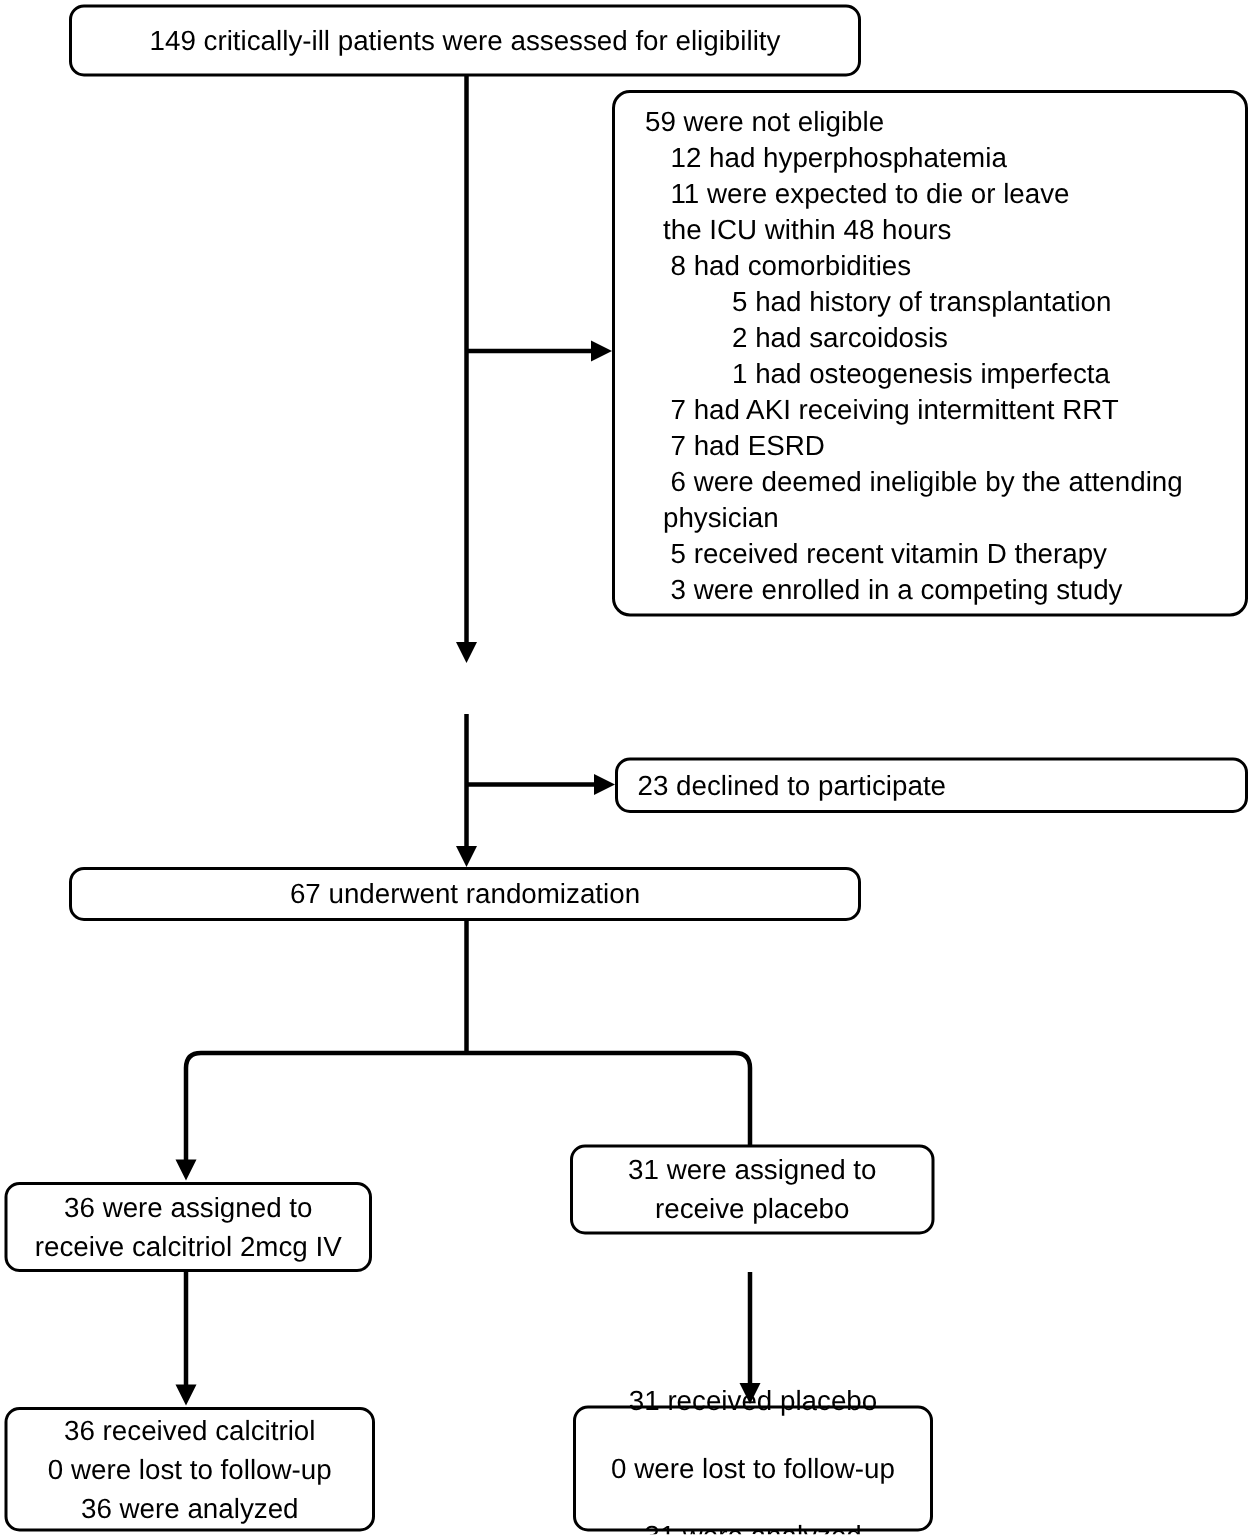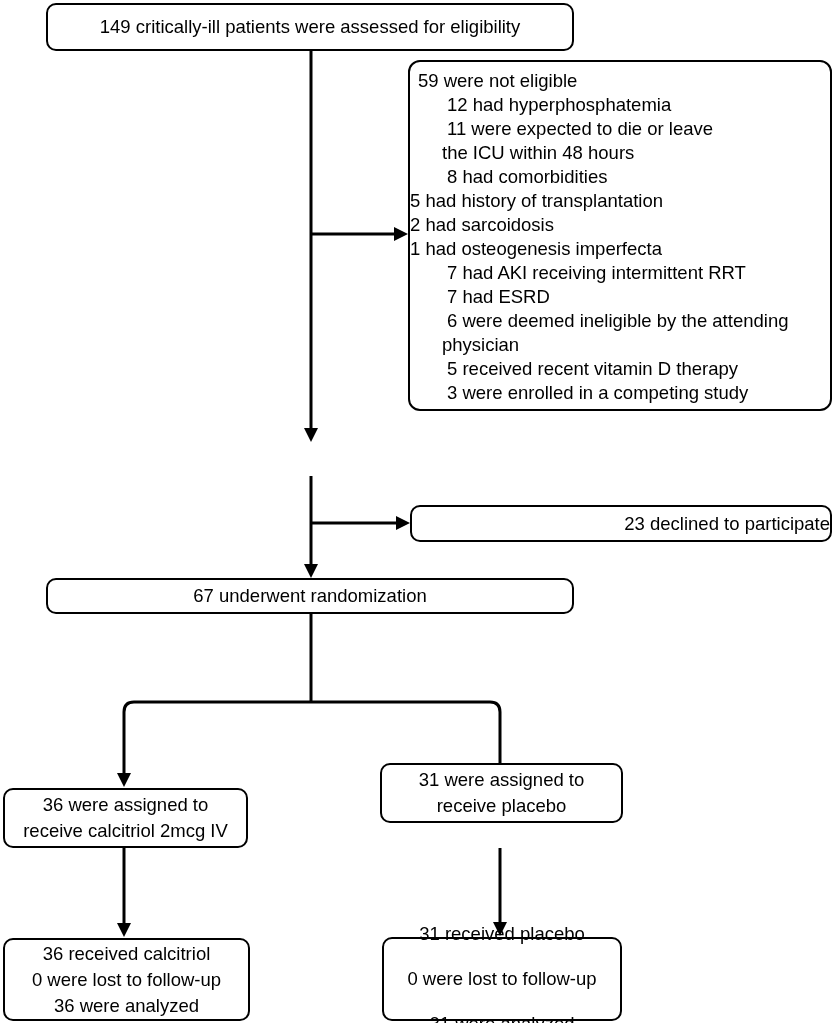--- a/index.html
+++ b/index.html
@@ -36,43 +36,43 @@
     display: flex;
     flex-direction: column;
     align-items: center;
     justify-content: center;
     text-align: center;
   }
   .left-text {
     display: flex;
     flex-direction: column;
     justify-content: center;
-    text-align: right;
+    text-align: left;
   }
   
   .box-assessed   { left: 46px;  top: 3px;   width: 528px; height: 48px; }
   .box-eligible   { left: 46px;  top: 442px; width: 528px; height: 34px; }
   .box-randomized { left: 46px;  top: 578px; width: 528px; height: 36px; }
   
   .box-not-eligible {
     left: 408px; top: 60px; width: 424px; height: 351px;
     border-radius: 12px;
     padding-top: 7px;
   }
   .box-declined { left: 410px; top: 505px; width: 422px; height: 37px; padding-left: 13px; }
   
   .box-assigned-calcitriol { left: 3px;   top: 788px; width: 245px; height: 60px; line-height: 26px; }
   .box-assigned-placebo    { left: 380px; top: 763px; width: 243px; height: 60px; line-height: 26px; }
   .box-outcome-calcitriol  { left: 3px;   top: 938px; width: 247px; height: 83px; line-height: 26px; }
   .box-outcome-placebo     { left: 382px; top: 937px; width: 240px; height: 84px; line-height: 26px; gap: 19px; }
   
-  .ind0  { padding-left: 8px; }
+  .ind0  { padding-left: 20px; }
   .ind1  { padding-left: 37px; }
   .ind1c { padding-left: 32px; }
-  .ind2  { }
+  .ind2  { padding-left: 78px; }
   .flow-line { stroke: #000000; stroke-width: 3; fill: none; }
   .flow-head { fill: #000000; stroke: none; }
 </style>
 </head>
 <body>
 
 <div id="canvas">
 
   <svg id="connectors" viewBox="0 0 835 1023" xmlns="http://www.w3.org/2000/svg">
 

